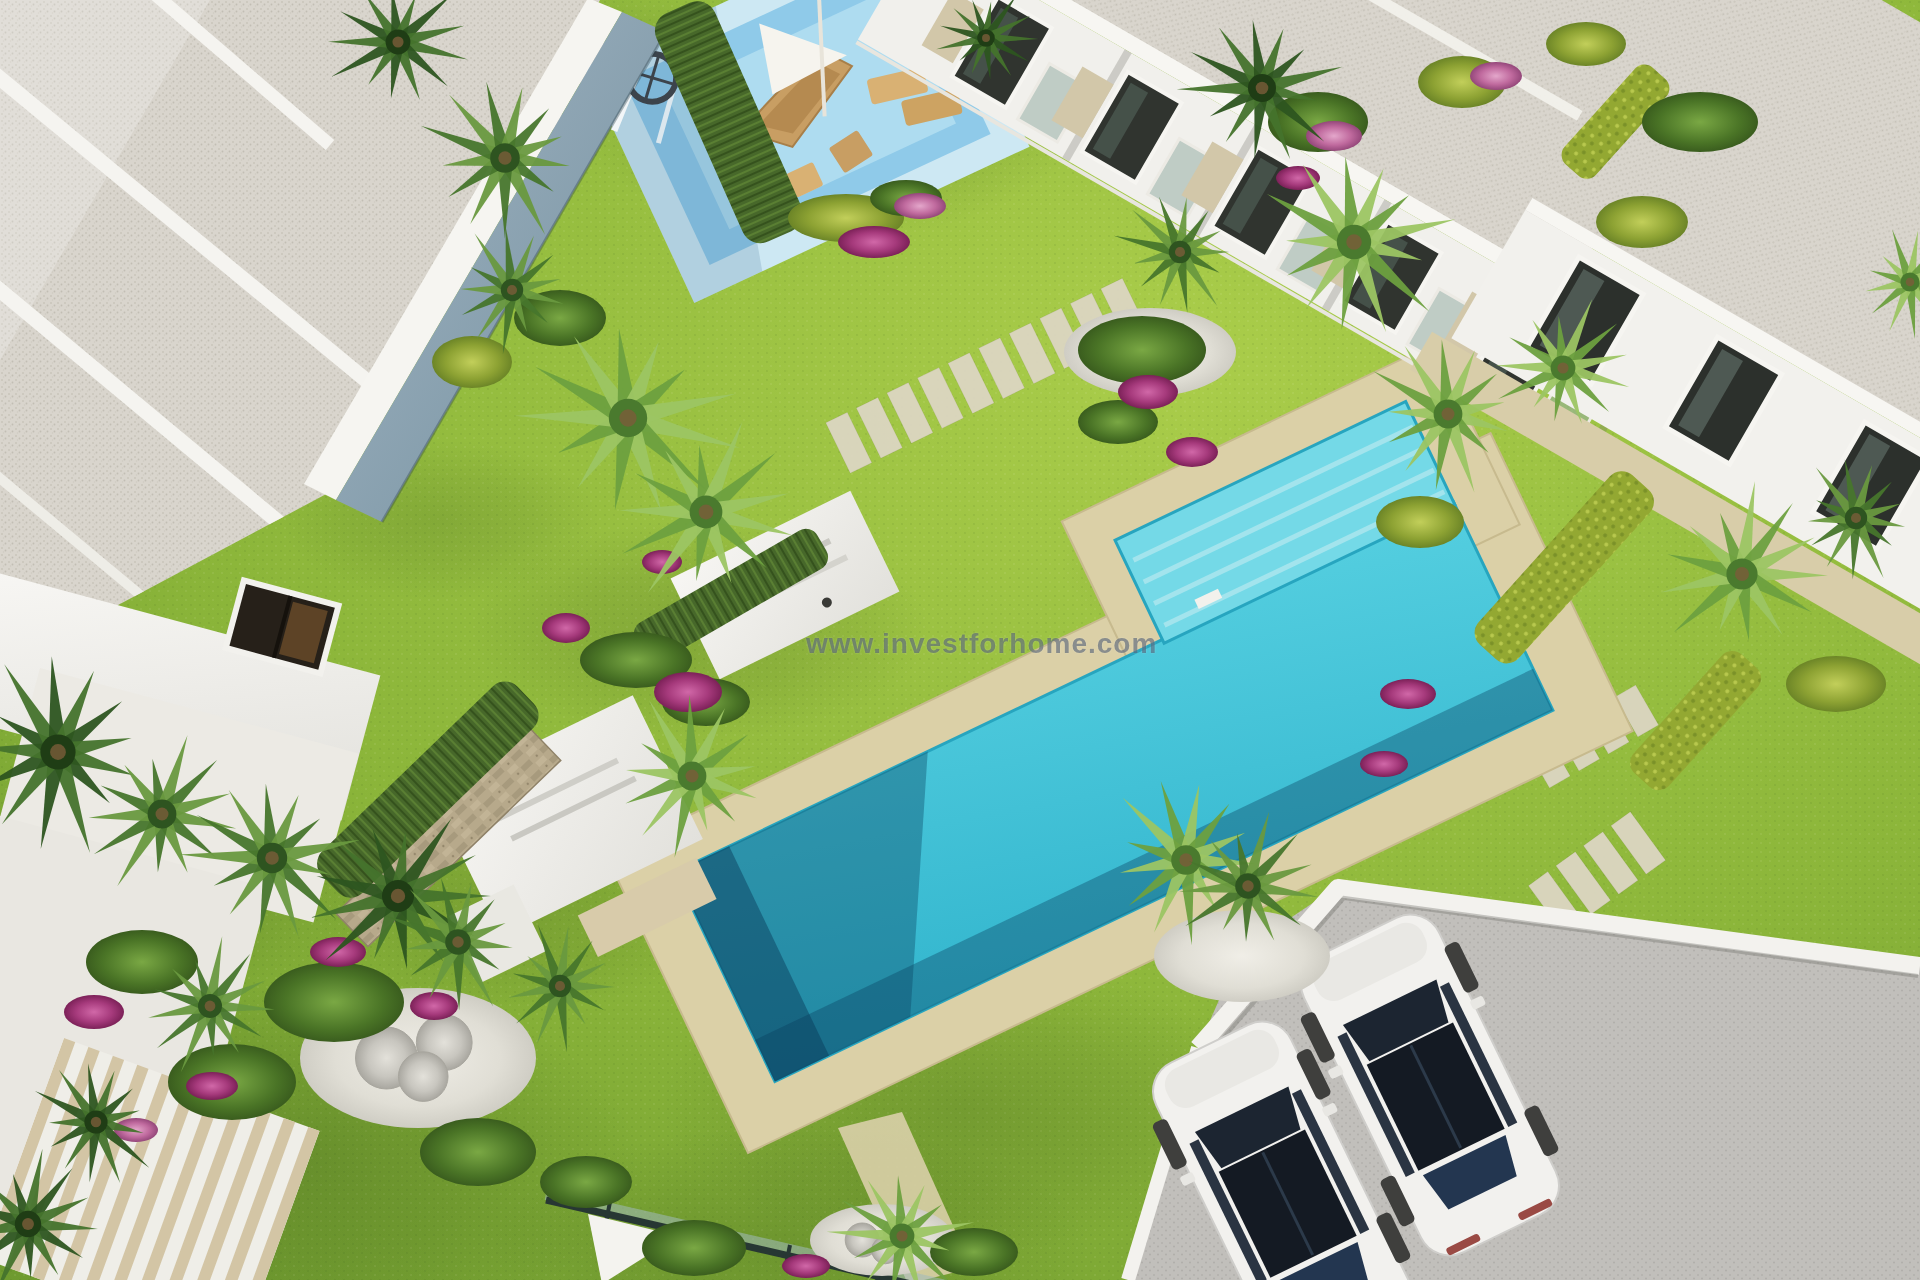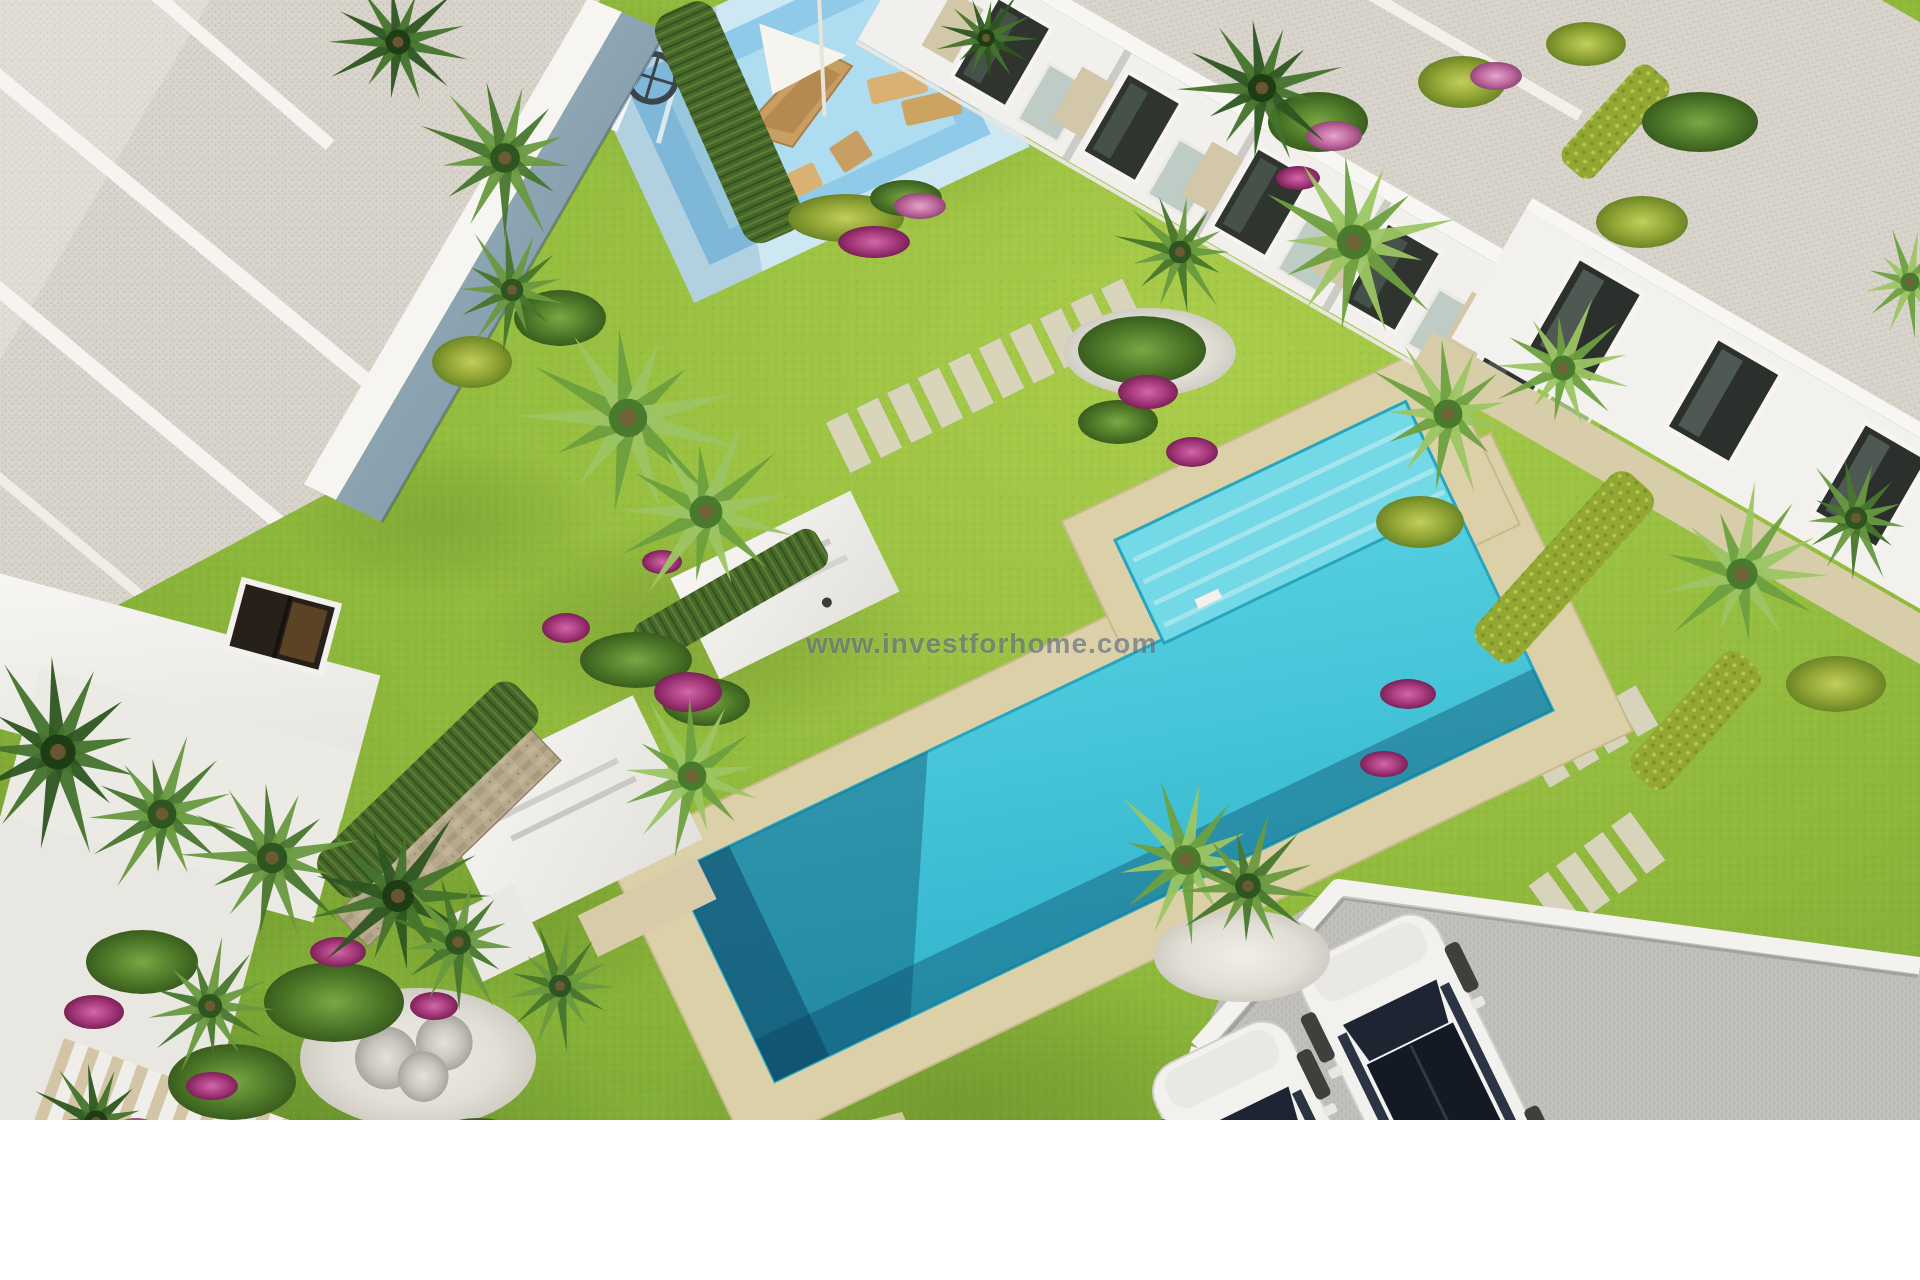--- a/index.html
+++ b/index.html
@@ -1,16 +1,16 @@
 <!DOCTYPE html>
 <html><head>
 <meta charset="utf-8">
 <style>
   html,body{margin:0;padding:0;background:#ffffff;}
-  .stage{position:relative;width:1920px;height:1120px;overflow:hidden;font-family:"Liberation Sans",sans-serif;}
+  .stage{position:relative;width:1920px;height:1280px;overflow:hidden;font-family:"Liberation Sans",sans-serif;}
   .stage svg{position:absolute;left:0;top:0;}
   .watermark{
     position:absolute;left:806px;top:628px;
     font-family:"Liberation Sans",sans-serif;
     font-weight:bold;font-size:28px;letter-spacing:1px;
     color:rgba(72,86,108,0.58);
     white-space:nowrap;user-select:none;pointer-events:none;
     text-shadow:0 0 2px rgba(255,255,255,0.25);
   }
 </style>

